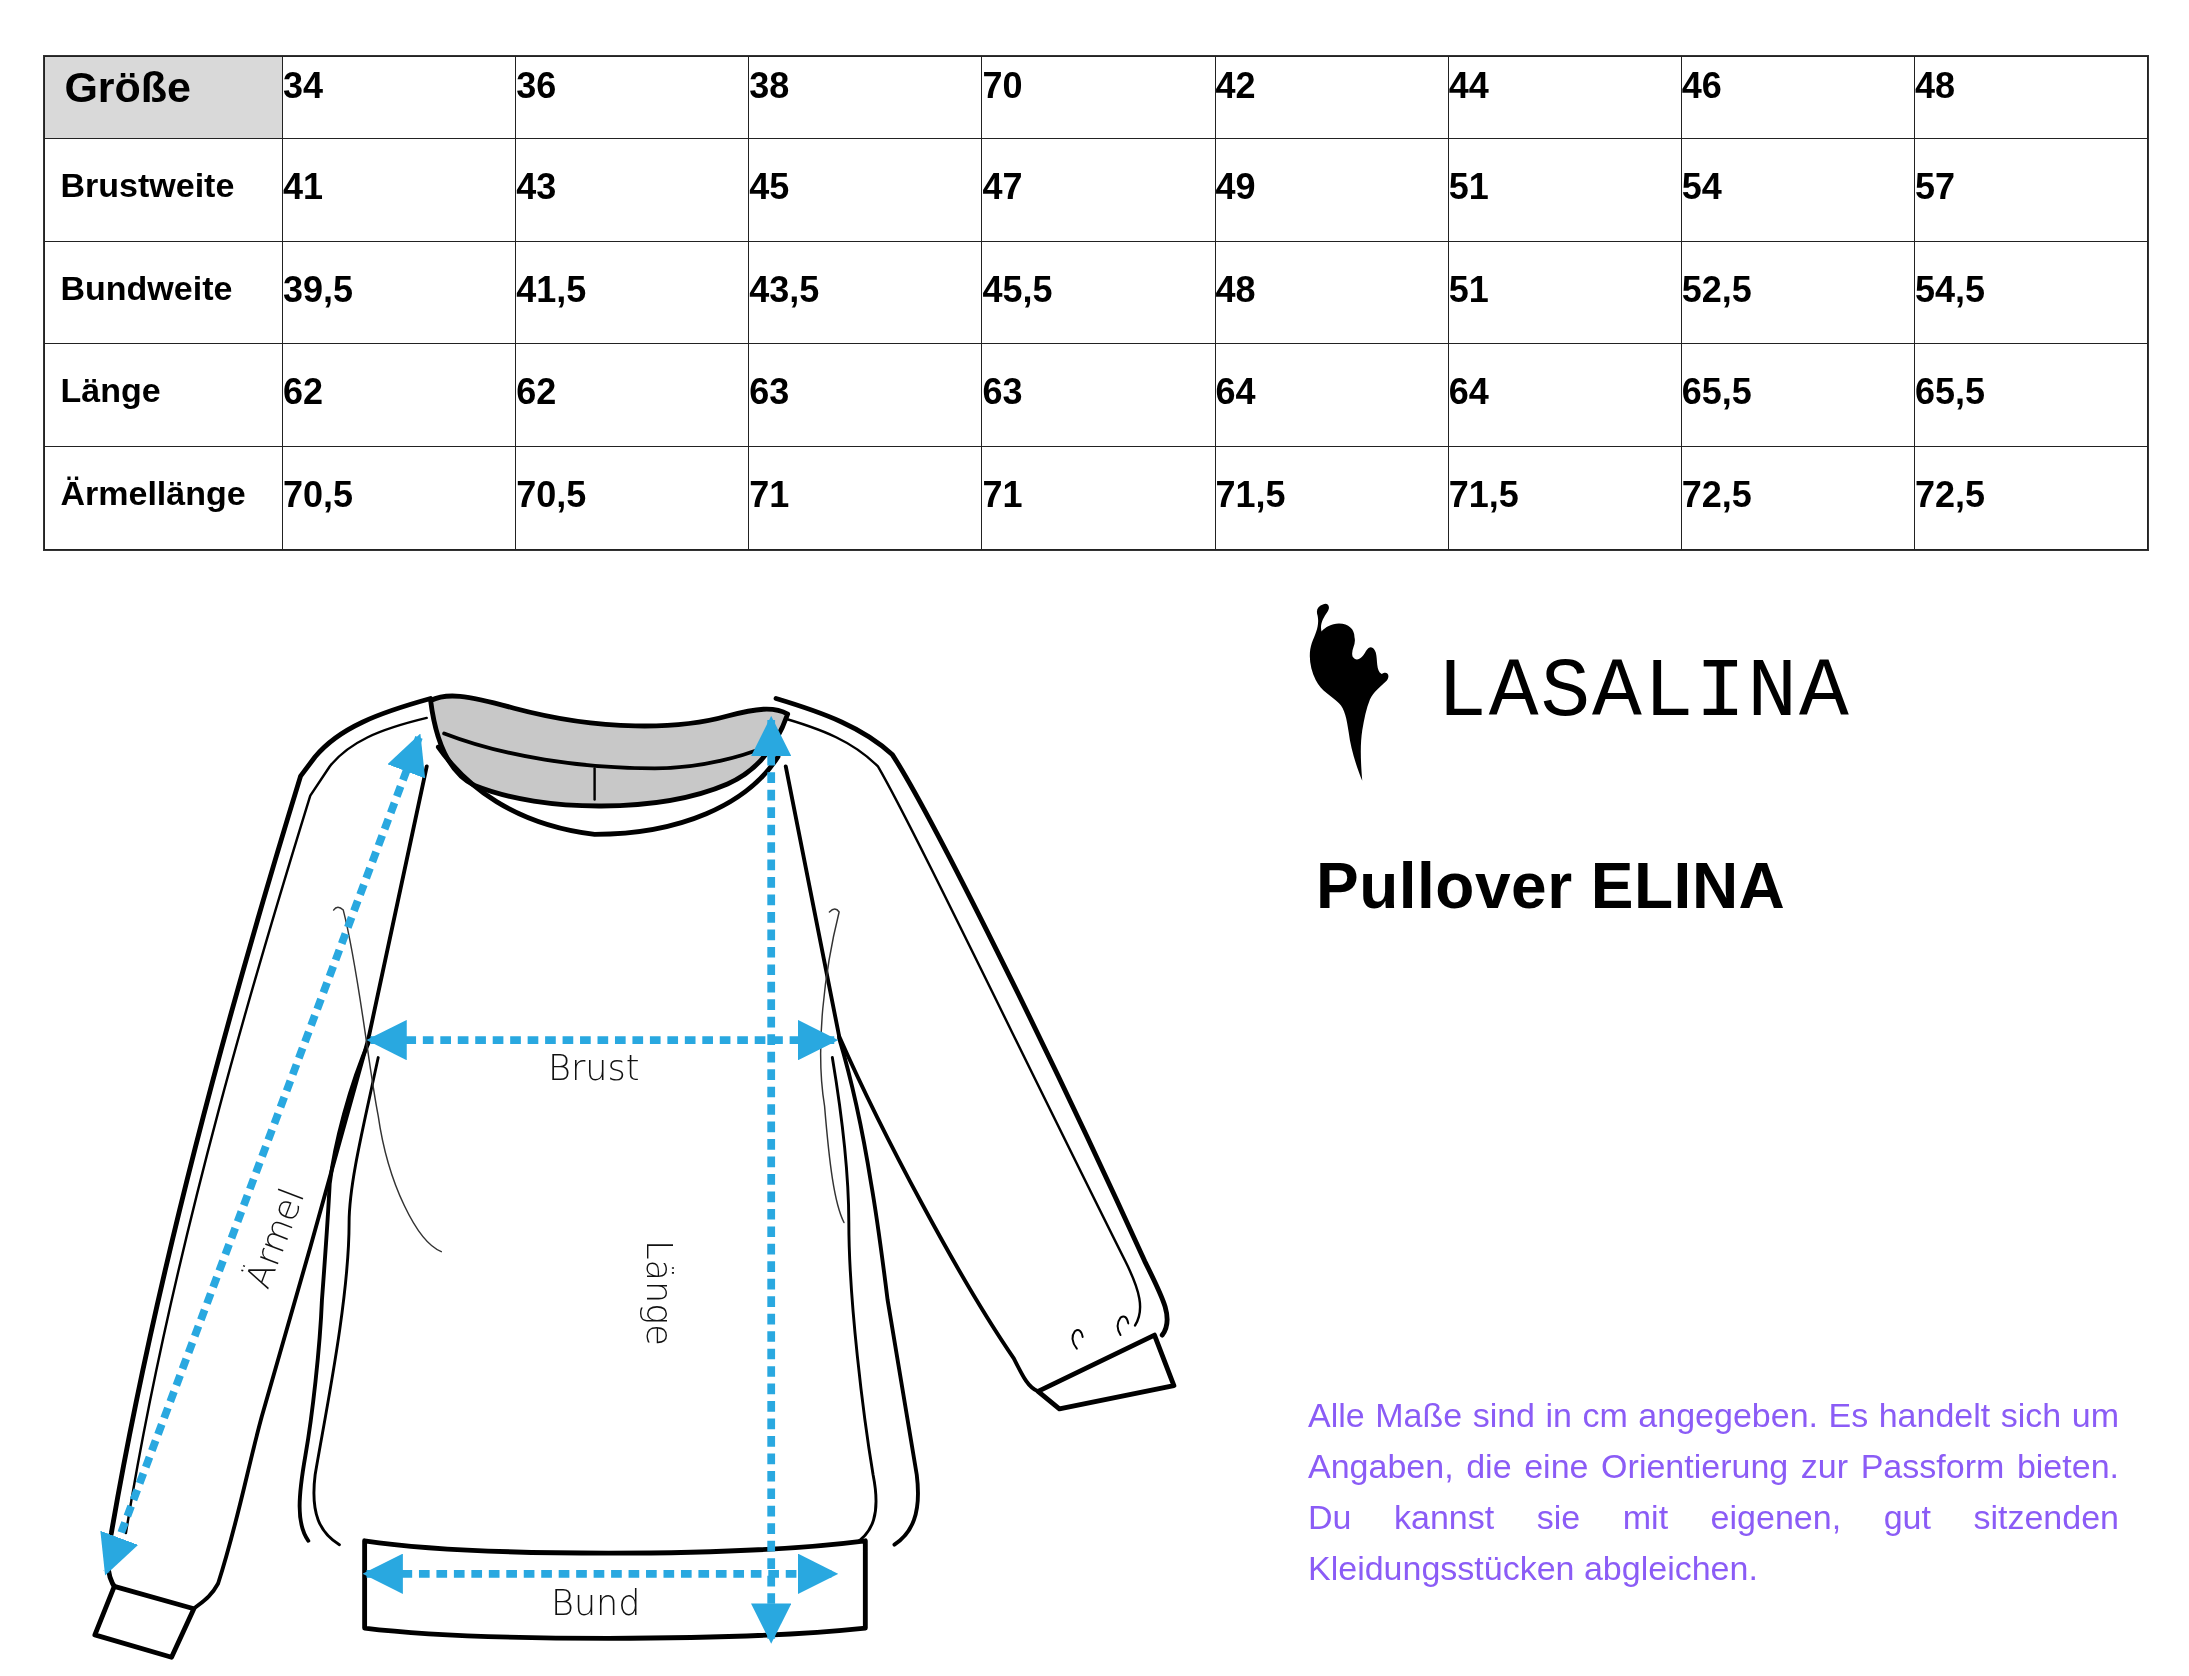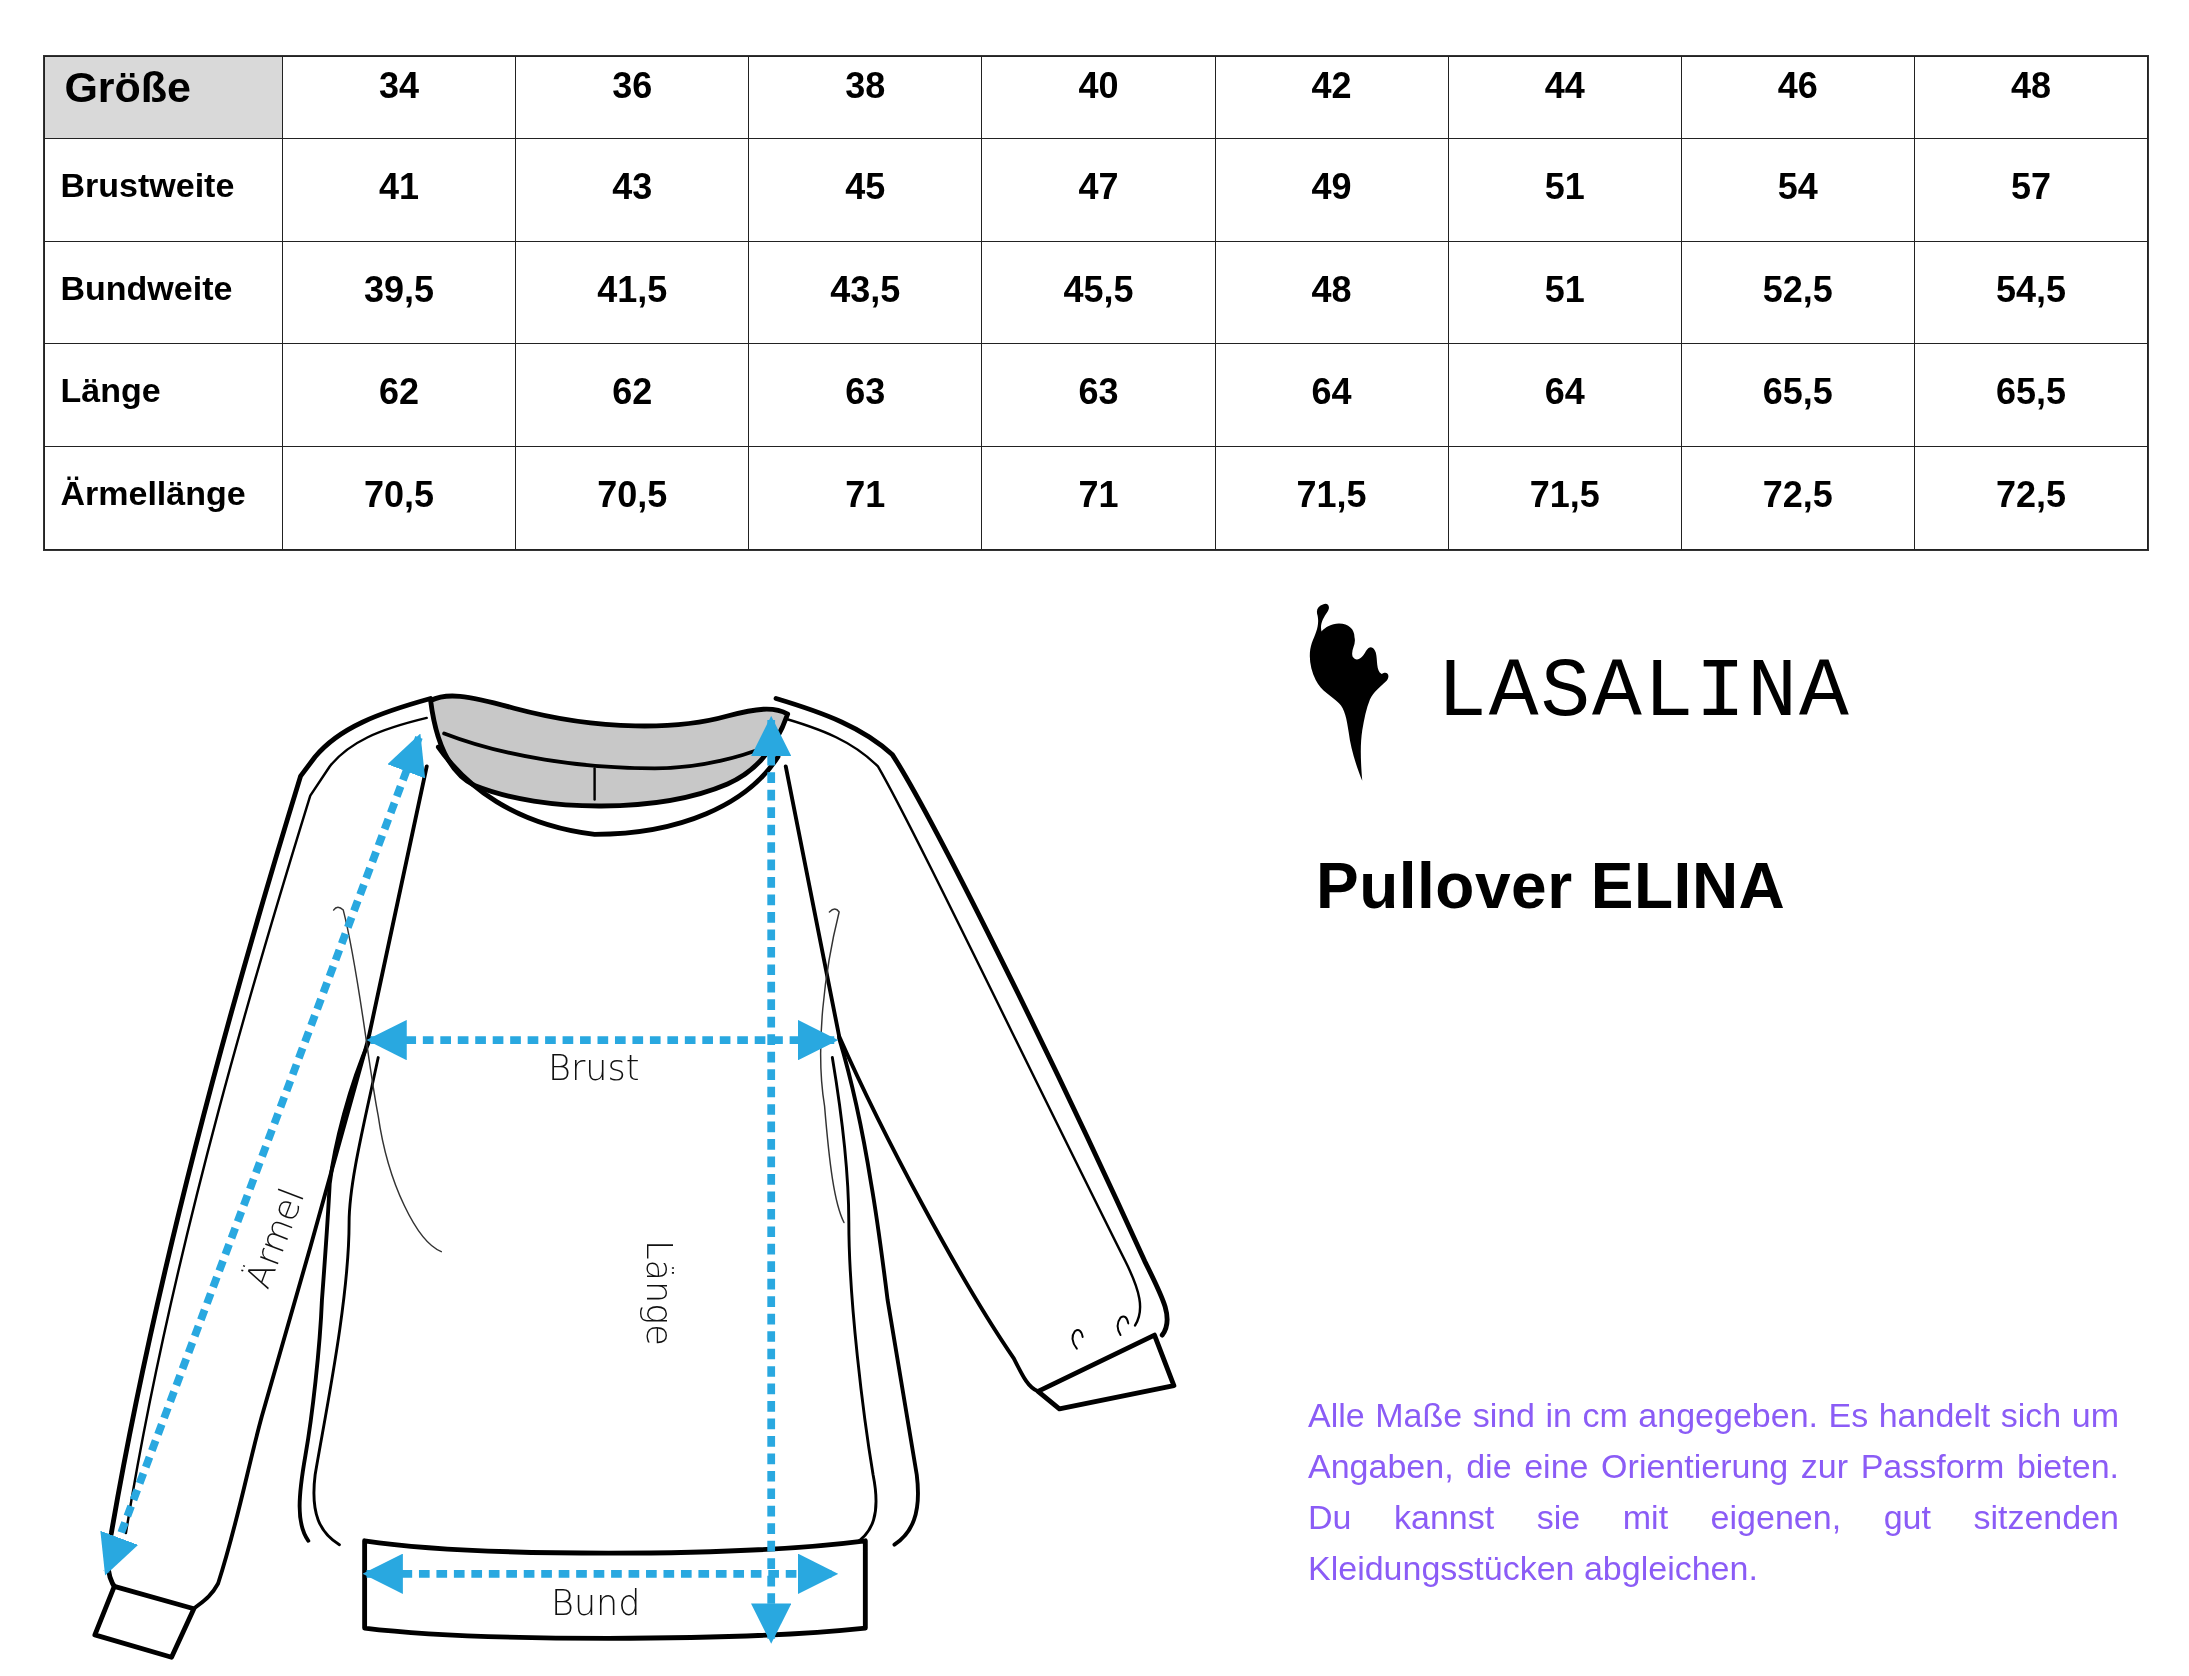--- a/index.html
+++ b/index.html
@@ -4,21 +4,21 @@
 <style>
   html, body { margin: 0; padding: 0; background: #ffffff; }
   body { width: 2189px; height: 1677px; position: relative; overflow: hidden;
          font-family: "Liberation Sans", "DejaVu Sans", sans-serif; color: #000; }
 
   
   .size-table { position: absolute; left: 43px; top: 55px; width: 2106px; height: 496px;
                 border: 1.9px solid #333; box-sizing: border-box; }
   .size-table table { width: 100%; height: 100%; border-collapse: collapse; table-layout: fixed; }
   .size-table td { border: 1.9px solid #222; vertical-align: top; padding: 0;
-                   font-weight: bold; font-size: 36px; text-align: center; }
+                   font-weight: bold; font-size: 36px; }
   .size-table td.rowhead { text-align: left; font-size: 34px; padding-left: 15.5px; }
   .size-table tr.hdr td { padding-top: 7.8px; }
   .size-table tr.hdr td.rowhead { background: #d9d9d9; font-size: 43px; padding-left: 19.4px; padding-top: 5.8px; margin-top: 44px; }
   .size-table tr.r td { padding-top: 27px; }
   .size-table col.c0 { width: 238px; }
 
   
   .diagram { position: absolute; left: 58px; top: 679px; width: 1145px; height: 990px; }
   .diagram svg { width: 100%; height: 100%; }
   .diag-label { position: absolute; font-family: "DejaVu Sans", sans-serif; font-weight: 300;
@@ -49,21 +49,21 @@
         <col>
         <col>
         <col>
     </colgroup>
     <tbody>
       <tr class="hdr">
         <td class="rowhead">Größe</td>
         <td>34</td>
         <td>36</td>
         <td>38</td>
-        <td>40</td>
+        <td>70</td>
         <td>42</td>
         <td>44</td>
         <td>46</td>
         <td>48</td>
       </tr>
       <tr class="r">
         <td class="rowhead">Brustweite</td>
         <td>41</td>
         <td>43</td>
         <td>45</td>

